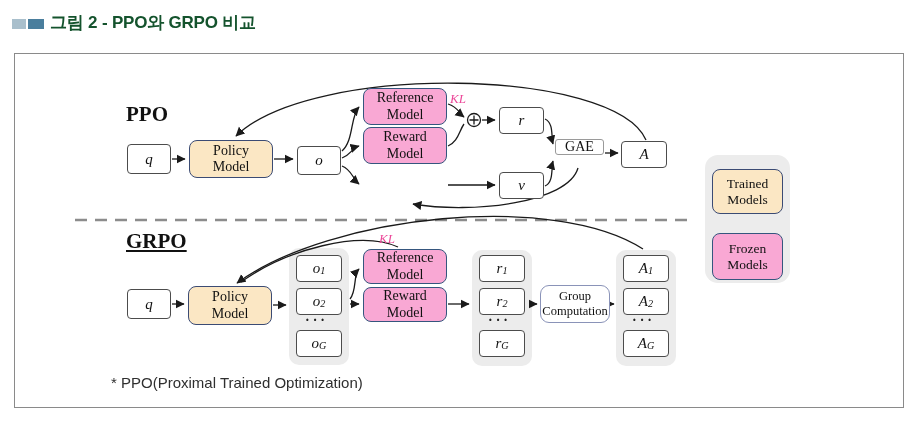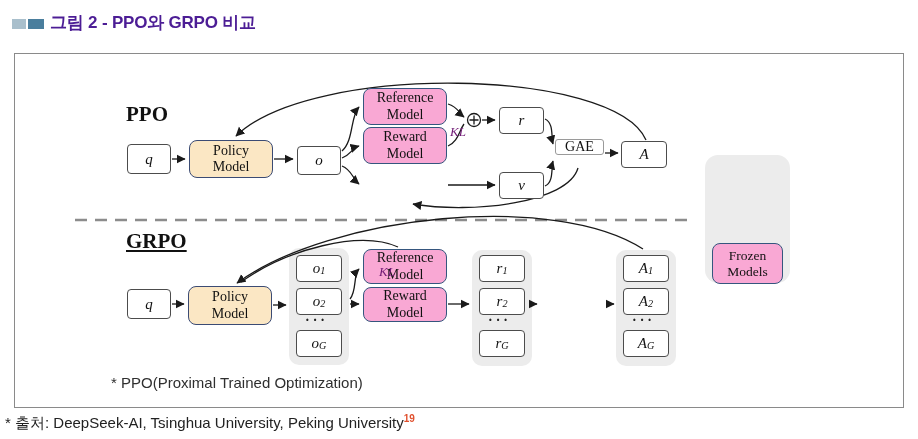--- a/index.html
+++ b/index.html
@@ -1,34 +1,34 @@
 <!DOCTYPE html>
 <html><head>
 <meta charset="utf-8">
 <style>
   html,body{margin:0;padding:0;background:#ffffff;}
   .stage{position:relative;width:918px;height:439px;background:#fff;overflow:hidden;
          font-family:"Liberation Sans","DejaVu Sans",sans-serif;}
   .abs{position:absolute;}
-  .title-text{font-size:17px;font-weight:700;color:#4c1d95;letter-spacing:-0.2px;}
+  .title-text{font-size:17px;font-weight:700;color:#14532d;letter-spacing:-0.2px;}
   .frame{border:1.5px solid #8a8a8a;background:#fff;}
   .section-label{font-family:"Liberation Serif","DejaVu Serif",serif;font-weight:700;font-size:21px;color:#111;}
   .node{display:flex;align-items:center;justify-content:center;text-align:center;box-sizing:border-box;z-index:3;}
   .wbox{background:#fff;border:1.3px solid #4c4c4c;border-radius:4px;
         font-family:"Liberation Serif","DejaVu Serif",serif;font-style:italic;font-size:15px;color:#111;}
   .model{border-radius:8px;font-family:"Liberation Serif","DejaVu Serif",serif;
          font-size:14px;line-height:1.16;color:#111;padding:2px 4px;}
   .orange{background:#fbe7c4;border:1.6px solid #3b4b74;}
   .blue{background:#f9a8d4;border:1.6px solid #35567e;}
   .gaebox{background:#fff;border:1.3px solid #9a9a9a;border-radius:3px;
           font-family:"Liberation Serif","DejaVu Serif",serif;font-size:14px;color:#111;}
   .groupcomp{background:#fff;border:1.4px solid #8a93b8;border-radius:9px;
           font-family:"Liberation Serif","DejaVu Serif",serif;font-size:12.5px;line-height:1.2;color:#111;}
   .gcontainer{background:#ececec;border-radius:10px;z-index:1;}
-  .kl{font-family:"Liberation Serif","DejaVu Serif",serif;font-style:italic;font-size:13px;color:#701a75;z-index:4;margin-top:33px;}
+  .kl{font-family:"Liberation Serif","DejaVu Serif",serif;font-style:italic;font-size:13px;color:#ec4899;z-index:4;}
   .dots{font-family:"Liberation Serif","DejaVu Serif",serif;font-weight:700;font-size:14px;
         letter-spacing:3px;color:#222;z-index:3;}
   .var i{font-style:italic;}
   .var sub{font-size:0.68em;font-style:italic;position:relative;top:2px;}
   .footnote{font-size:15px;color:#2f2f2f;}
   .source{font-size:15px;color:#222;}
   .source sup{color:#e0502e;font-size:10px;font-weight:700;}
   svg.wires{position:absolute;left:0;top:0;z-index:2;pointer-events:none;}
 </style>
 </head>
@@ -95,21 +95,22 @@
   <div class="abs node model orange" style="left:189px;top:140px;width:84px;height:38px;">Policy Model</div>
   <div class="abs node wbox" style="left:297px;top:146px;width:44px;height:29px;">o</div>
   <div class="abs node model blue" style="left:363px;top:88px;width:84px;height:37px;">Reference Model</div>
   <div class="abs node model blue" style="left:363px;top:127px;width:84px;height:37px;">Reward Model</div>
   <div class="abs kl" style="left:450px;top:91px;">KL</div>
   <div class="abs node wbox" style="left:499px;top:107px;width:45px;height:27px;">r</div>
   <div class="abs node wbox" style="left:499px;top:172px;width:45px;height:27px;">v</div>
   <div class="abs node gaebox" style="left:555px;top:139px;width:49px;height:16px;">GAE</div>
   <div class="abs node wbox" style="left:621px;top:141px;width:46px;height:27px;">A</div>
 
-  <div class="abs node model blue" style="left:712px;top:243px;width:71px;height:41px;font-size:13.5px;">Frozen Models</div>
+  <div class="abs node model orange" style="left:712px;top:169px;width:71px;height:45px;font-size:13.5px;">Trained Models</div>
+  <div class="abs node model blue" style="left:712px;top:233px;width:71px;height:47px;font-size:13.5px;">Frozen Models</div>
 
   <div class="abs section-label" style="left:126px;top:229px;text-decoration:underline;">GRPO</div>
 
   <div class="abs node wbox" style="left:127px;top:289px;width:44px;height:30px;">q</div>
   <div class="abs node model orange" style="left:188px;top:286px;width:84px;height:39px;">Policy Model</div>
 
   <div class="abs node wbox var" style="left:296px;top:255px;width:46px;height:27px;">
     <i>o</i>
       <sub>1</sub>
   </div>
@@ -134,33 +135,31 @@
   <div class="abs node wbox var" style="left:479px;top:288px;width:46px;height:27px;">
     <i>r</i>
       <sub>2</sub>
   </div>
   <div class="abs dots" style="left:488px;top:313px;">···</div>
   <div class="abs node wbox var" style="left:479px;top:330px;width:46px;height:27px;">
     <i>r</i>
       <sub>G</sub>
   </div>
 
+  <div class="abs node groupcomp" style="left:540px;top:285px;width:70px;height:38px;">Group Computation</div>
 
   <div class="abs node wbox var" style="left:623px;top:255px;width:46px;height:27px;">
     <i>A</i>
       <sub>1</sub>
   </div>
   <div class="abs node wbox var" style="left:623px;top:288px;width:46px;height:27px;">
     <i>A</i>
       <sub>2</sub>
   </div>
   <div class="abs dots" style="left:632px;top:313px;">···</div>
   <div class="abs node wbox var" style="left:623px;top:330px;width:46px;height:27px;">
     <i>A</i>
       <sub>G</sub>
   </div>
 
   <div class="abs footnote" style="left:111px;top:374px;">* PPO(Proximal Trained Optimization)</div>
-  <div class="abs source" style="left:5px;top:413px;">
-    <span>* 출처: DeepSeek-AI, Tsinghua University, Peking University</span><sup>19</sup>
-  </div>
 
 </div>
 
 </body></html>

